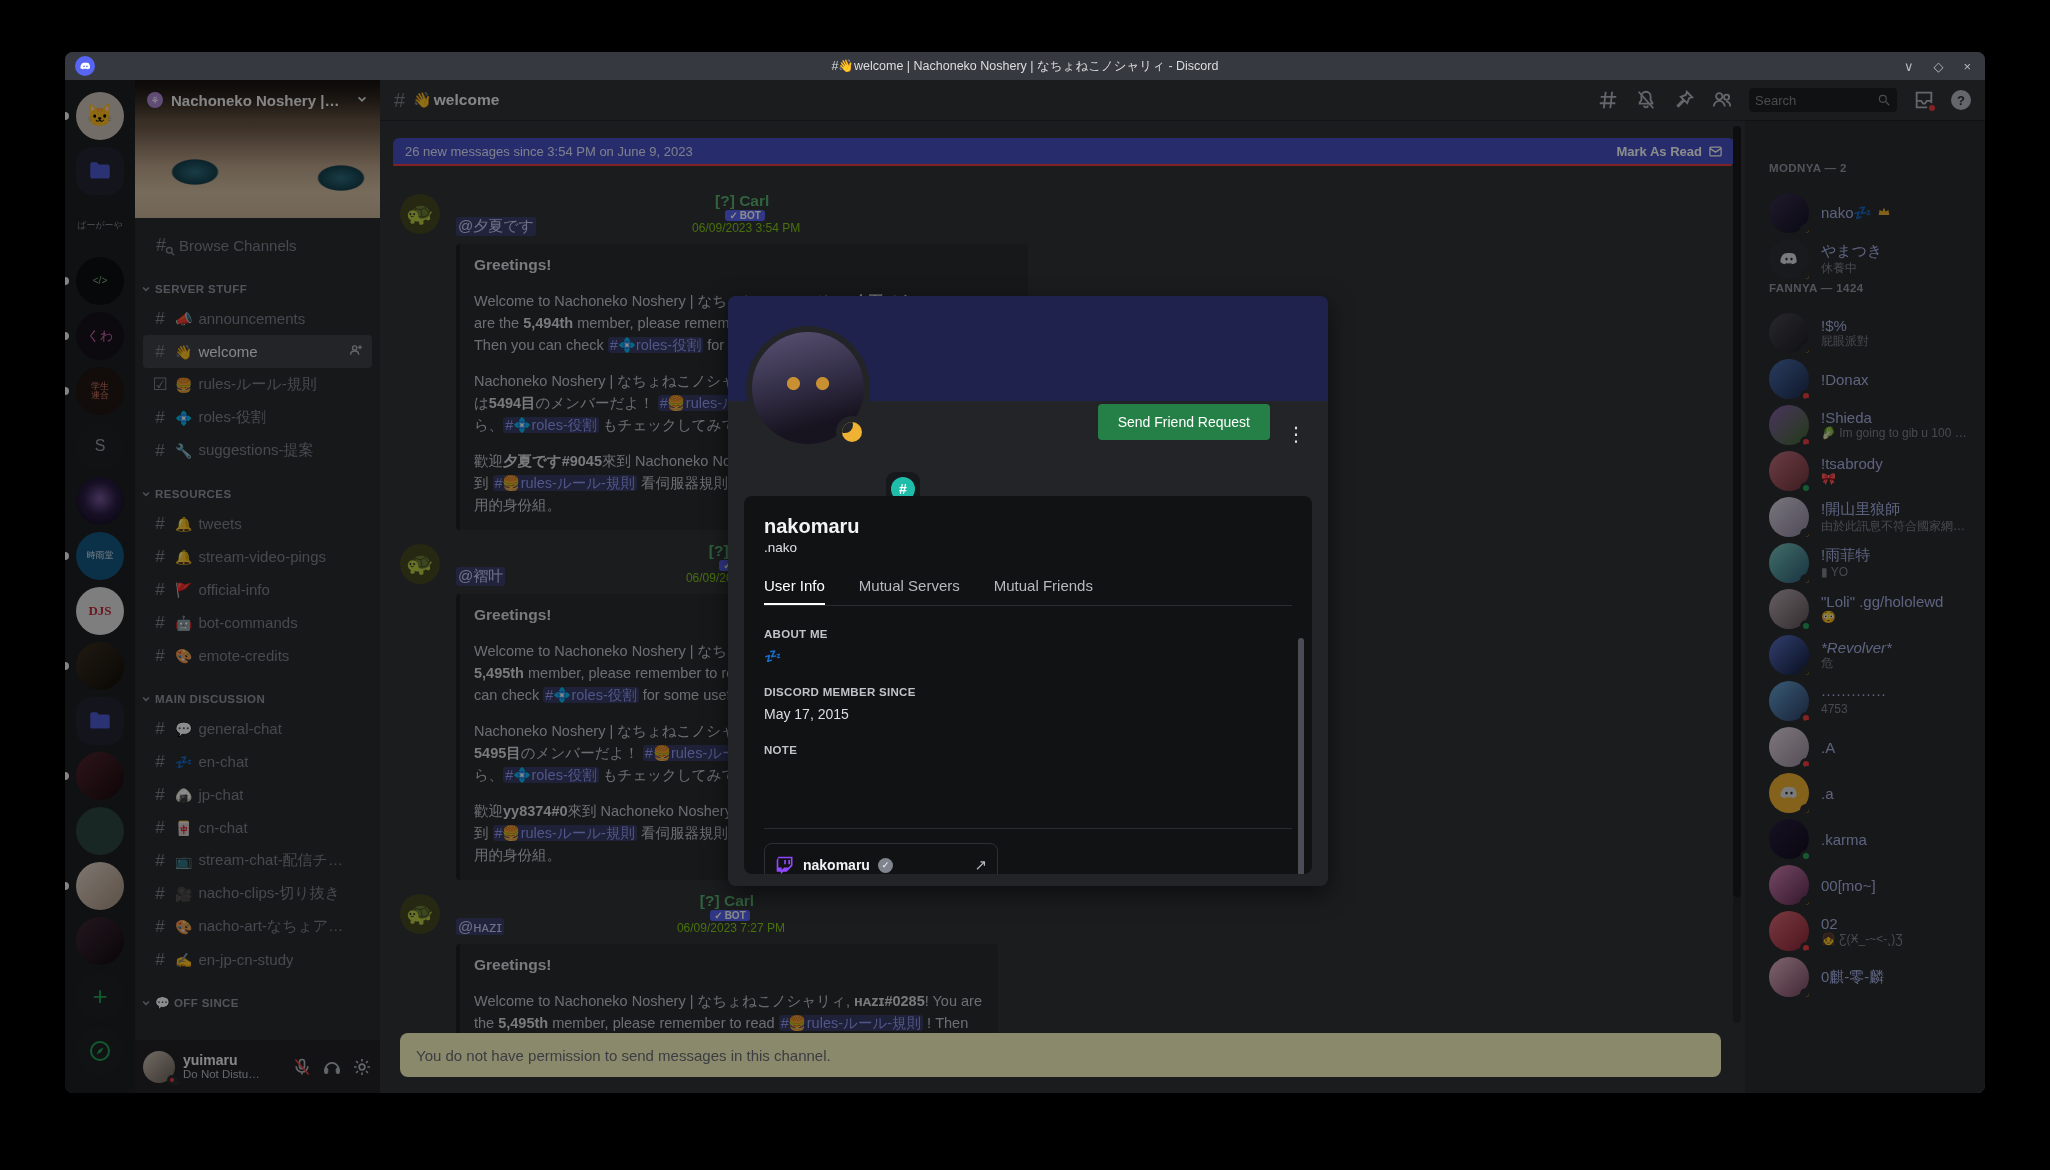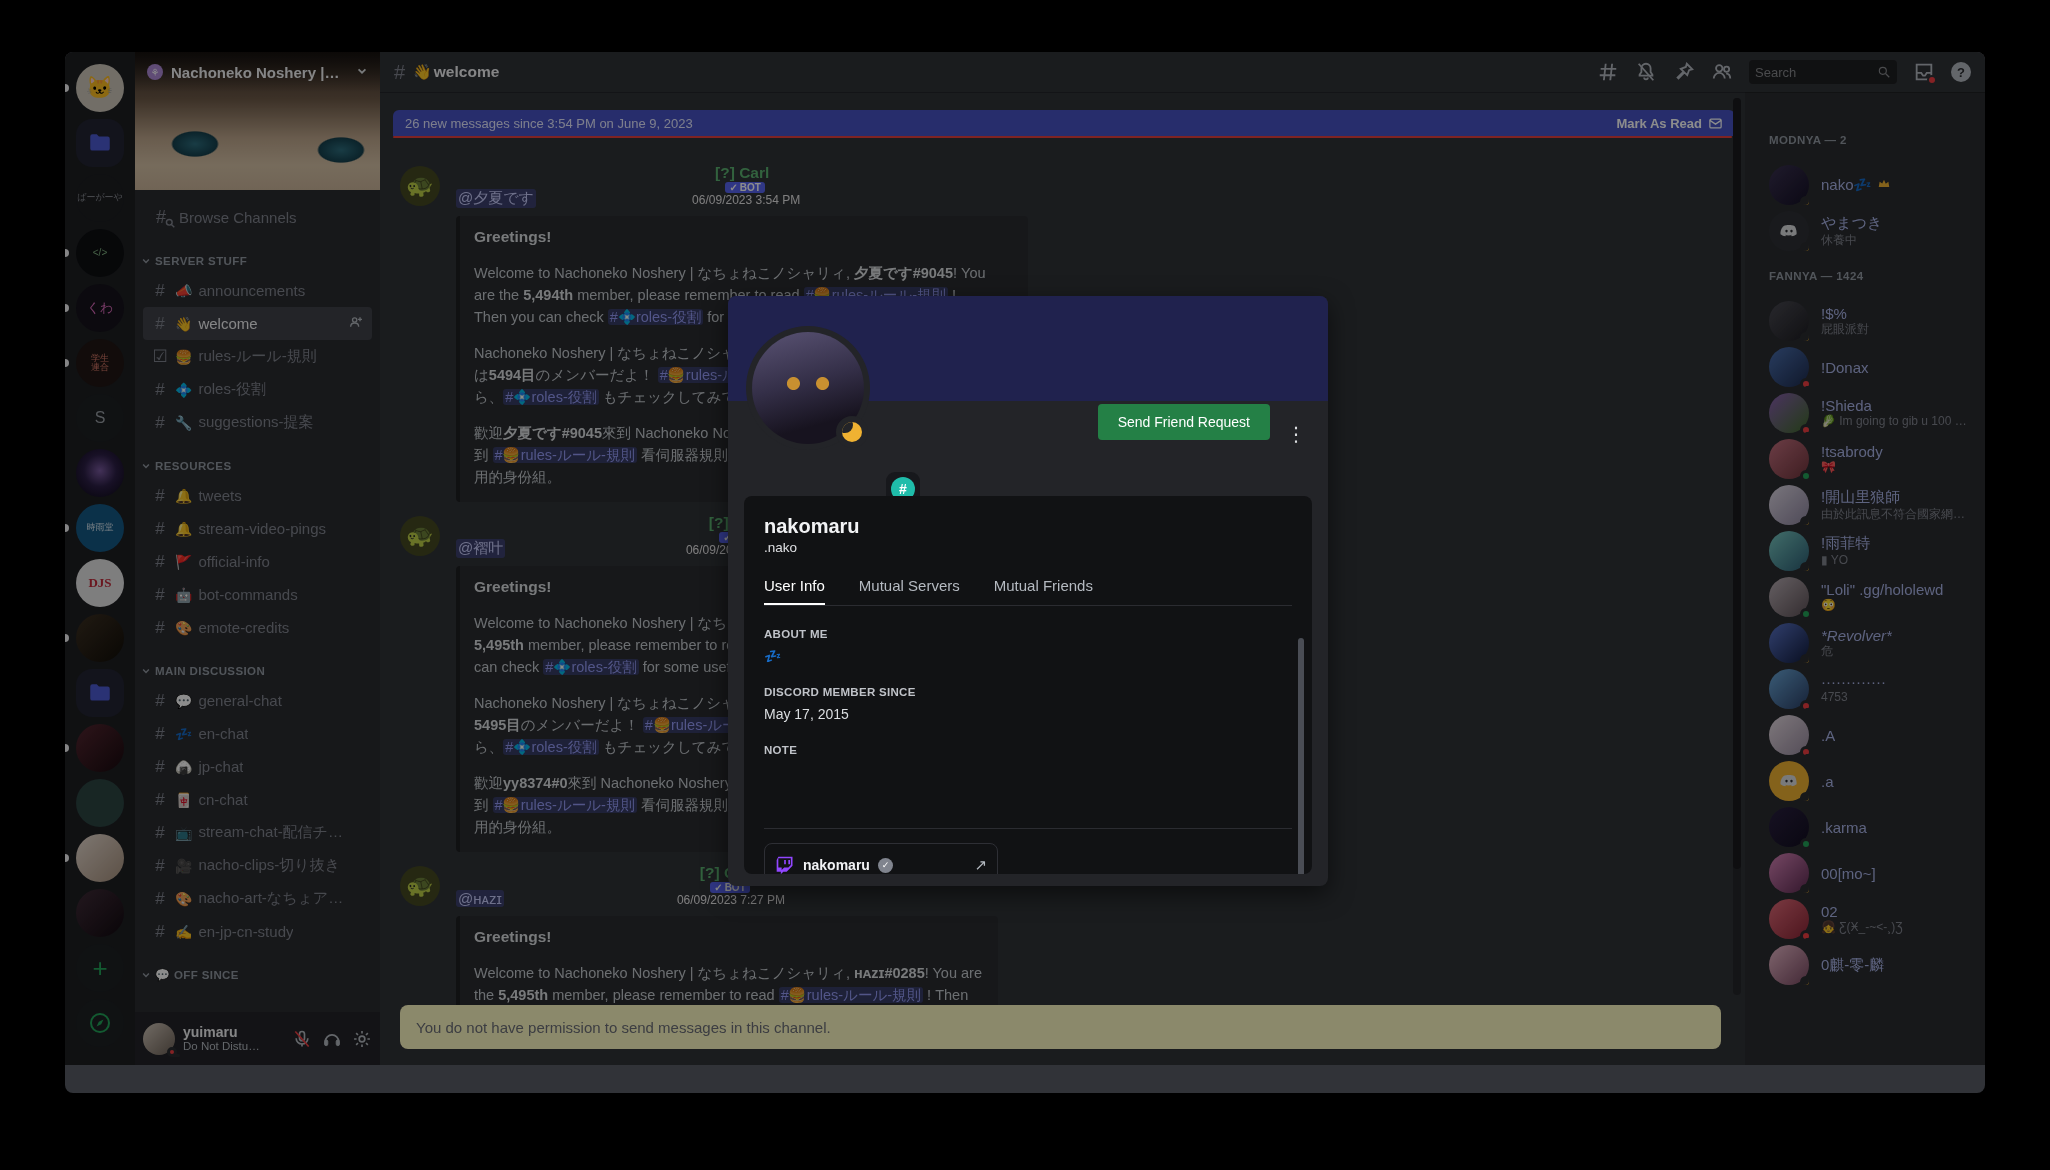--- a/index.html
+++ b/index.html
@@ -111,21 +111,21 @@
   .unread-line { height:2px; margin:0 13px 0 13px; background:#e8413f; border-radius:1px; }
   .messages { margin-top:26px; padding:0 16px 0 20px; }
   .message { display:flex; margin-bottom:12px; }
   .msg-avatar { width:40px; height:40px; border-radius:50%; background:#454a22; flex:none;
     display:flex; align-items:center; justify-content:center; font-size:22px; cursor:pointer; margin-top:2px; }
   .msg-body { margin-left:16px; min-width:0; }
   .msg-header { display:flex; align-items:center; height:22px;flex-direction:column; }
   .msg-author { font-size:15.5px; font-weight:600; color:#5bb271; cursor:pointer; }
   .bot-badge { margin-left:6px; background:#5865f2; color:#fff; border-radius:3px; font-size:10px;
     font-weight:600; height:15px; display:flex; align-items:center; padding:0 4px; gap:2px; }
-  .msg-time { margin-left:8px; font-size:12px; color:#e5e5e5; }
+  .msg-time { margin-left:8px; font-size:12px; color:#84cc16; }
   .msg-mention-line { height:24px; display:flex; align-items:center; }
   .mention { background:rgba(88,101,242,.3); color:#c9cdfb; border-radius:3px; padding:0 2px;
     font-size:15px; font-weight:500; cursor:pointer; }
   .embed { margin-top:6px; background:#2b2d31; border-left:4px solid #1e1f22; border-radius:4px;
     padding:10px 16px 14px 14px; width:max-content; max-width:620px; }
   .embed-title { font-size:15.5px; font-weight:700; color:#dbdee1; line-height:22px; }
   .embed-para { margin-top:14px; }
   .embed-line { font-size:14.5px; color:#c4c9ce; line-height:22px; white-space:nowrap; }
   .embed-line .bold { font-weight:700; color:#dbdee1; }
   .embed-line .chip { background:rgba(88,101,242,.28); color:#959cf7; border-radius:3px;
@@ -134,21 +134,21 @@
     border-radius:8px; display:flex; align-items:center; padding:0 16px; color:#6d7078; font-size:15px; }
   .chat-scroll { position:absolute; right:4px; top:6px; bottom:70px; width:8px; border-radius:4px;
     background:#26272b; }
   .chat-scroll-thumb { position:absolute; top:0; width:8px; height:86%; border-radius:4px;
     background:#1a1b1e; cursor:pointer; }
   
   .members { width:240px; flex:none; background:#2b2d31; padding:42px 8px 0 16px; overflow:hidden; }
   .member-group-label { font-size:11.5px; font-weight:700; letter-spacing:.4px; color:#949ba4;
     padding:0 0 6px 8px; height:28px; }
   .member-row { height:46px; display:flex; align-items:center; padding:0 8px; border-radius:4px; cursor:pointer; }
-  .member-row + .member-group-label { margin-top:16px; }
+  .member-row + .member-group-label { }
   .member-avatar-wrap { position:relative; width:40px; height:40px; flex:none; }
   .member-avatar { width:40px; height:40px; border-radius:50%; overflow:hidden;
     display:flex; align-items:center; justify-content:center; }
   .member-avatar svg { width:22px; height:22px; }
   .status-badge { position:absolute; right:-3px; bottom:-3px; width:12px; height:12px; border-radius:50%;
     border:3px solid #2b2d31; }
   .status-badge.online { background:#23a559; }
   .status-badge.idle { background:#f0b232; position:absolute; }
   .status-badge.idle .moon { position:absolute; width:8px; height:8px; border-radius:50%;
     background:#2b2d31; top:-2px; left:-2px; }
@@ -206,20 +206,35 @@
   .verified { width:15px; height:15px; border-radius:50%; background:#80848e; color:#fff; font-size:9px;
     display:flex; align-items:center; justify-content:center; }
   .conn-arrow { margin-left:auto; color:#b5bac1; font-size:15px; }
   .popup-scrollbar { position:absolute; right:8px; top:142px; width:6px; height:260px; border-radius:3px;
     background:#4a4d55; cursor:pointer; }
 </style>
 </head>
 <body>
 
 <div class="window">
+  <div class="titlebar">
+    <span class="tb-logo">
+      <svg viewBox="0 0 24 24">
+          <path fill="#fff" d="M5.5 6.5C8 5 10 5 12 5s4 0 6.5 1.5c1.5 3 2 5.8 1.8 8.5-1.8 1.4-3.6 2-5.3 2.3l-.7-1.2c1-.3 1.7-.7 1.7-.7-2.7 1.3-6.3 1.3-9 0 0 0 .7.4 1.7.7l-.7 1.2c-1.7-.3-3.5-.9-5.3-2.3C2.5 12.3 3 9.5 5.5 6.5z"></path>
+          <ellipse cx="9.3" cy="11.6" rx="1.4" ry="1.6" fill="#5865f2"></ellipse>
+          <ellipse cx="14.7" cy="11.6" rx="1.4" ry="1.6" fill="#5865f2"></ellipse>
+        </svg>
+    </span>
+    <span class="tb-title">#👋welcome | Nachoneko Noshery | なちょねこノシャリィ - Discord</span>
+    <span class="tb-controls">
+      <span>∨</span>
+      <span>◇</span>
+      <span>×</span>
+    </span>
+  </div>
   <div class="app">
     <div class="rail">
         <div class="rail-item">
           <span class="rail-pill"></span>
           <div class="rail-avatar" style="background: rgb(207, 201, 188);">
             <span class="rail-emoji">🐱</span>
           </div>
         </div>
         <div class="rail-item">
           <div class="rail-avatar rail-folder">

